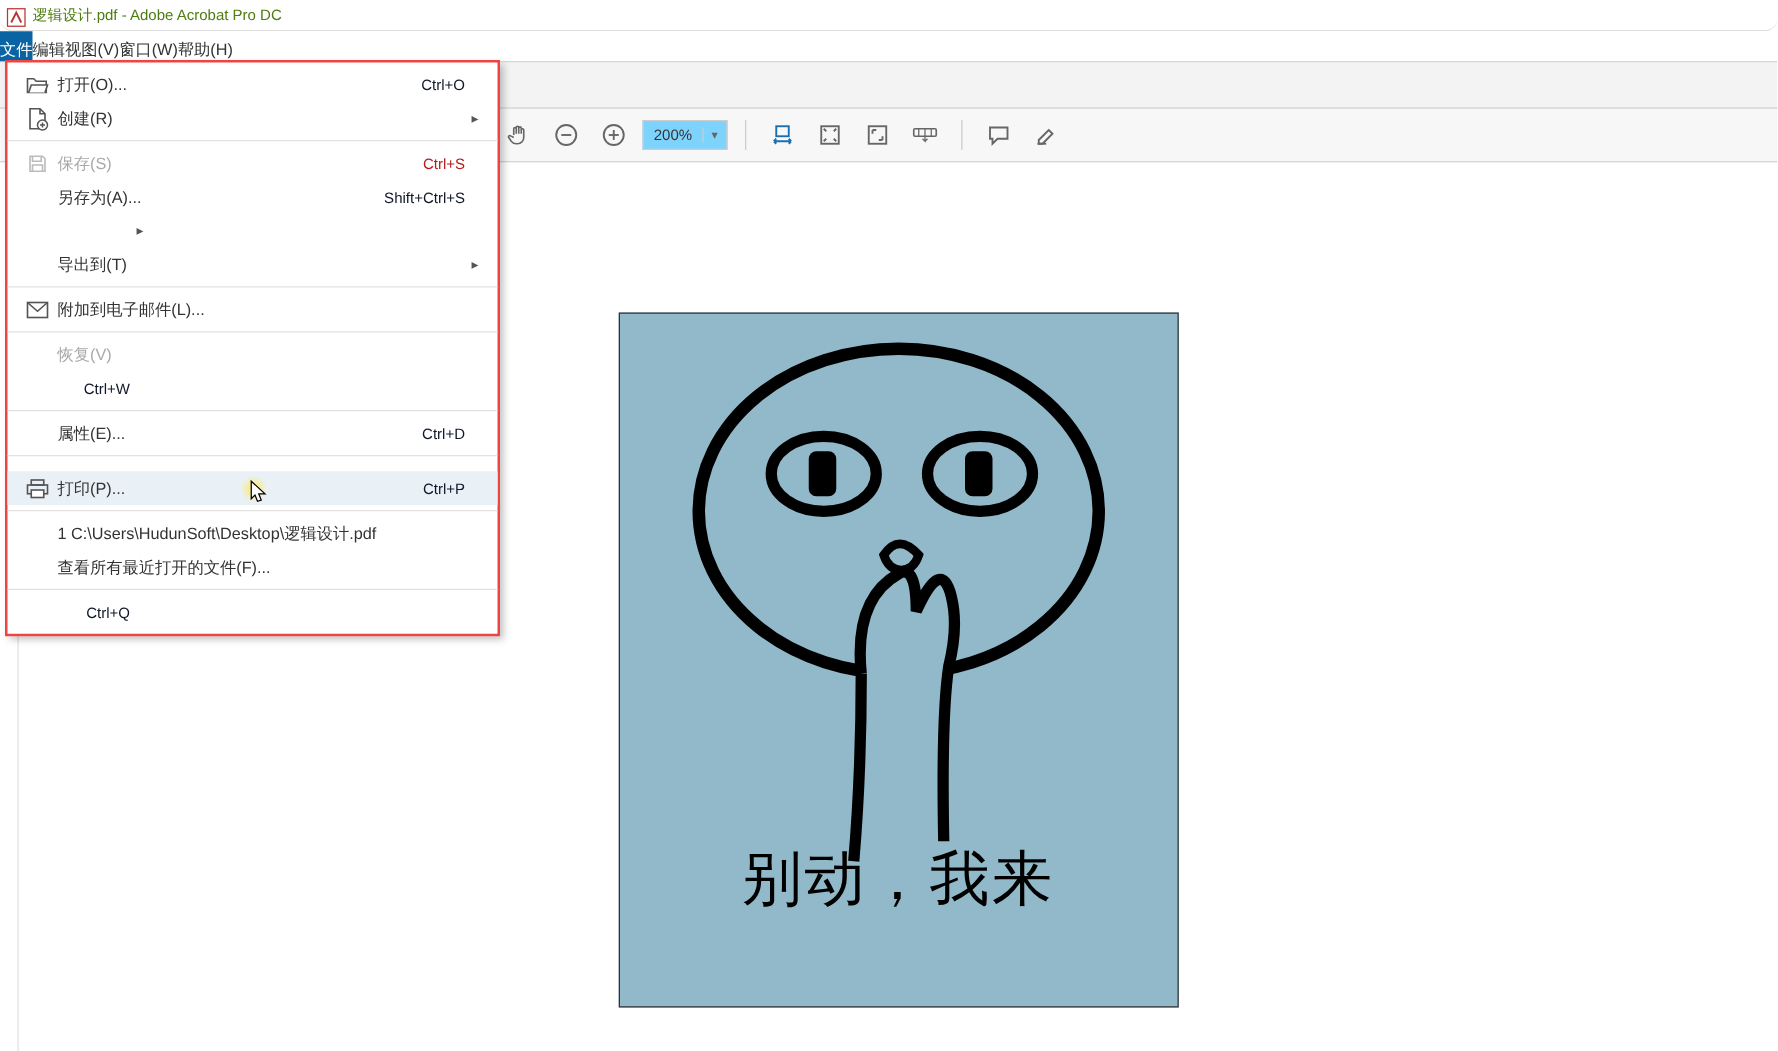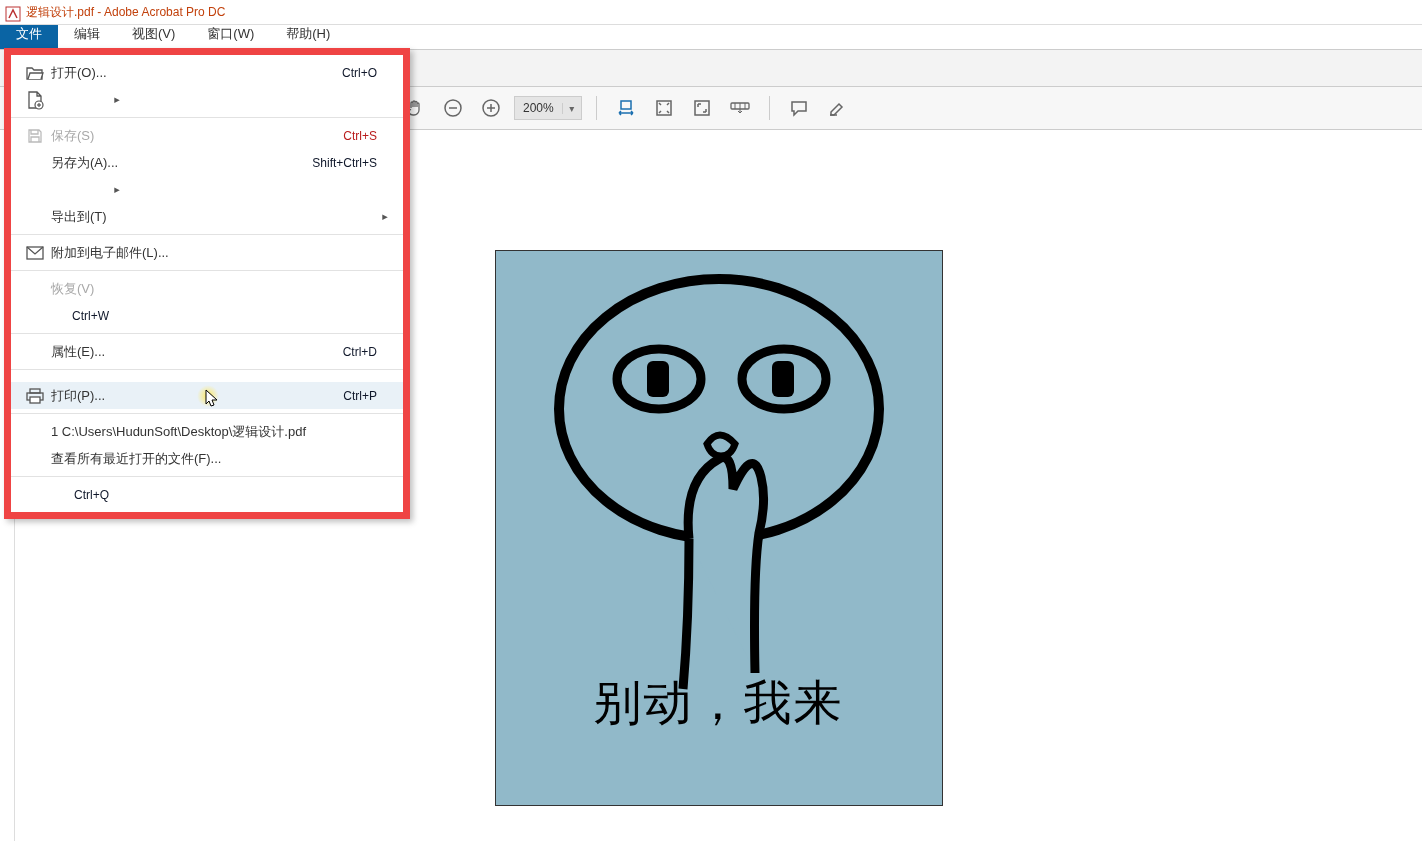--- a/index.html
+++ b/index.html
@@ -1,34 +1,34 @@
 <!DOCTYPE html>
 <html><head>
 <meta charset="utf-8">
 <style>
   html,body{margin:0;padding:0;font-family:"Microsoft YaHei","Segoe UI",Arial,sans-serif;font-size:13px;color:#333;background:#fff;height:100%;}
-  .titlebar{height:24px;line-height:24px;padding-left:6px;font-size:12px;color:#c2410c;display:flex;align-items:center;gap:6px;border-bottom:1px solid #ddd;}
+  .titlebar{height:24px;line-height:24px;padding-left:6px;font-size:12px;color:#4d7c0f;display:flex;align-items:center;gap:6px;border-bottom:1px solid #ddd;border-radius:10px;}
   .titlebar .app-icon{width:14px;height:14px;}
   .menubar{height:24px;display:flex;align-items:stretch;border-bottom:1px solid #ccc;background:#fff;}
-  .menubar .mitem{padding:0 16px;display:flex;align-items:flex-start;cursor:default;}
+  .menubar .mitem{padding:0 0;display:flex;align-items:flex-end;cursor:default;}
   .menubar .mitem.active{background:#0a64a4;color:#fff;}
   .tabbar{height:36px;background:#f3f3f3;border-bottom:1px solid #ccc;}
   .toolbar{height:42px;background:#f7f7f7;border-bottom:1px solid #ccc;display:flex;align-items:center;padding-left:400px;gap:8px;}
   .toolbar .tbtn{width:30px;height:30px;display:flex;align-items:center;justify-content:center;color:#666;}
   .toolbar .sep{width:1px;height:24px;background:#ccc;margin:0 6px;}
-  .zoom{display:flex;align-items:center;border:1px solid #ccc;height:22px;background:#e5e5e5;}
+  .zoom{display:flex;align-items:center;border:1px solid #ccc;height:22px;background:#7dd3fc;}
   .zoom span{padding:0 8px;font-size:12px;}
   .zoom .dd{width:18px;text-align:center;border-left:1px solid #ccc;font-size:10px;color:#666;}
   .content{position:relative;display:flex;height:calc(100% - 126px);}
   .left-rail{width:14px;background:#fff;border-right:1px solid #ddd;display:flex;align-items:center;justify-content:center;}
   .viewer{flex:1;background:#fff;display:flex;justify-content:center;padding-top:120px;}
   .page{width:446px;height:554px;background:#91b9c9;border:1px solid #333;position:relative;display:flex;flex-direction:column;align-items:center;}
   .caption{position:absolute;bottom:70px;font-size:48px;color:#000000;letter-spacing:2px;}
   
-  .dropdown{position:absolute;left:4px;top:48px;width:392px;background:#fff;border:7px solid #ef4444;box-shadow:3px 3px 6px rgba(0,0,0,0.25);z-index:100;padding:4px 0;}
+  .dropdown{position:absolute;left:4px;top:48px;width:392px;background:#fff;border:2px solid #ef4444;box-shadow:3px 3px 6px rgba(0,0,0,0.25);z-index:100;padding:4px 0;}
   .menurow{display:flex;align-items:center;height:27px;padding:0 10px 0 10px;cursor:default;}
   .menurow .micon{width:28px;display:flex;justify-content:center;color:#555;}
   .menurow .mlabel{flex:1;padding-left:2px;}
   .menurow .mshort{color:#0f172a;font-size:12px;min-width:60px;text-align:right;}
   .menurow .msub{width:16px;text-align:center;color:#555;font-size:11px;}
   .menurow.disabled{color:#a9a9a9;}
   .menurow.disabled .mshort{color:#b91c1c;}
   .menurow.disabled .micon{color:#bbb;}
   .menurow.hover{background:#e9f1f7;margin-top:12px;}
   .menudiv{height:1px;background:#e2e2e2;margin:4px 0;}
@@ -179,20 +179,21 @@
   </div>
   <div class="menurow">
     <span class="micon">
         <svg width="16" height="18" viewBox="0 0 16 18">
           <path d="M2 1 h8 l4 4 v12 h-12 z M10 1 v4 h4" fill="none" stroke="#555" stroke-width="1.3"></path>
           <circle cx="12" cy="14" r="4" fill="#fff" stroke="#555" stroke-width="1.2"></circle>
           <line x1="12" y1="12" x2="12" y2="16" stroke="#555" stroke-width="1.2"></line>
           <line x1="10" y1="14" x2="14" y2="14" stroke="#555" stroke-width="1.2"></line>
         </svg>
       </span>
+    <span class="mlabel">创建(R)</span>
     <span class="mshort"></span>
     <span class="msub">▸</span>
   </div>
   <div class="menudiv"></div>
   <div class="menurow disabled">
     <span class="micon">
         <svg width="16" height="16" viewBox="0 0 16 16">
           <path d="M2 2 h10 l2 2 v10 h-12 z M4 2 v4 h7 v-4 M4 14 v-5 h8 v5" fill="none" stroke="#bbb" stroke-width="1.3"></path>
         </svg>
       </span>

